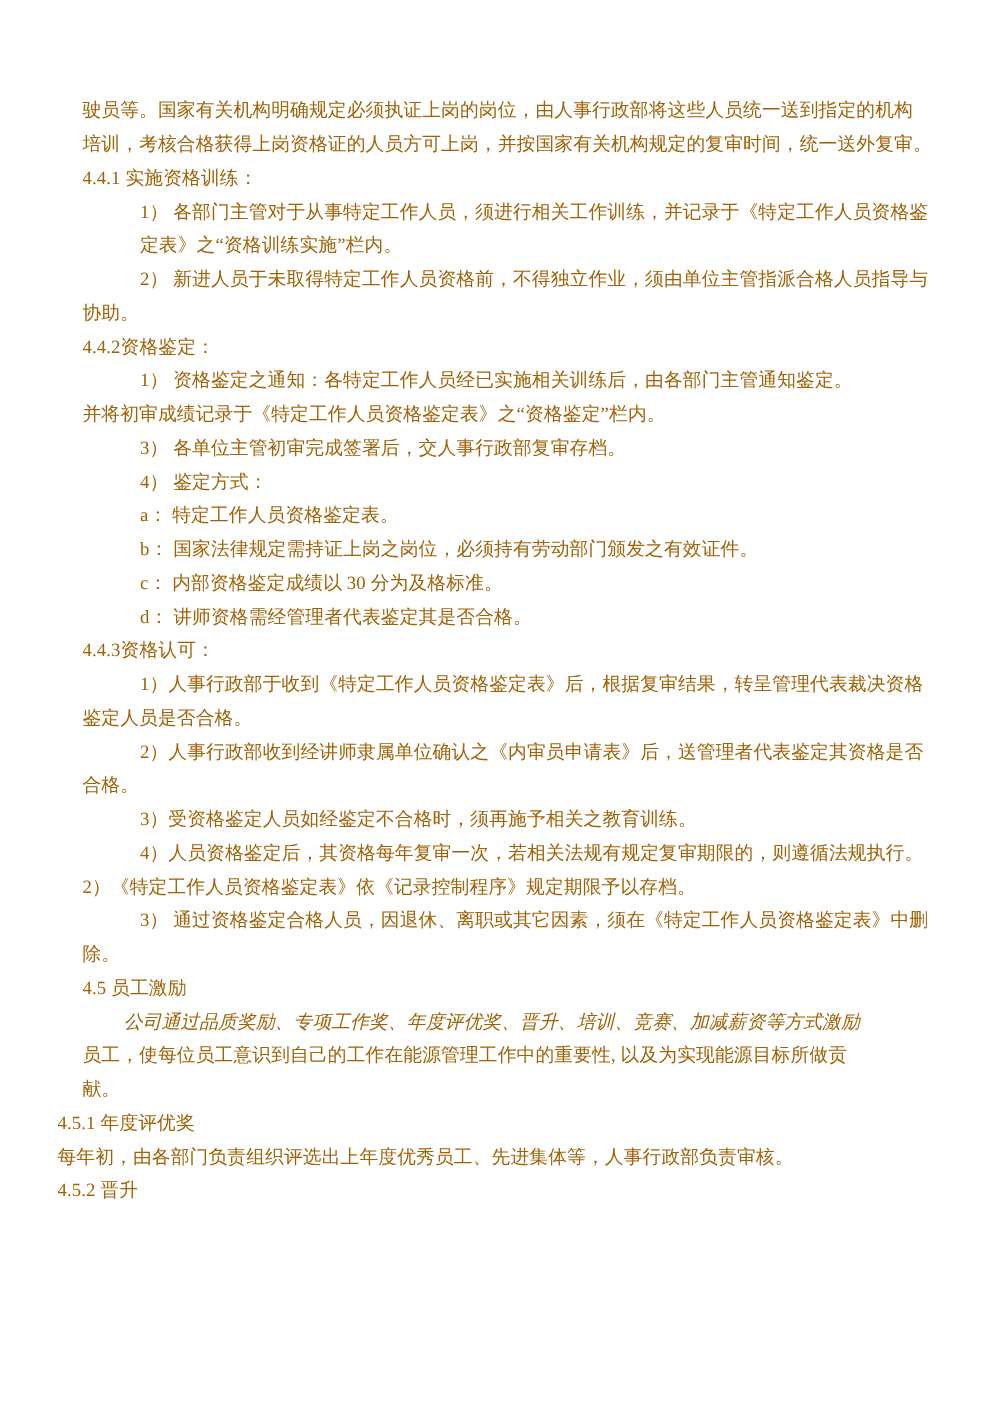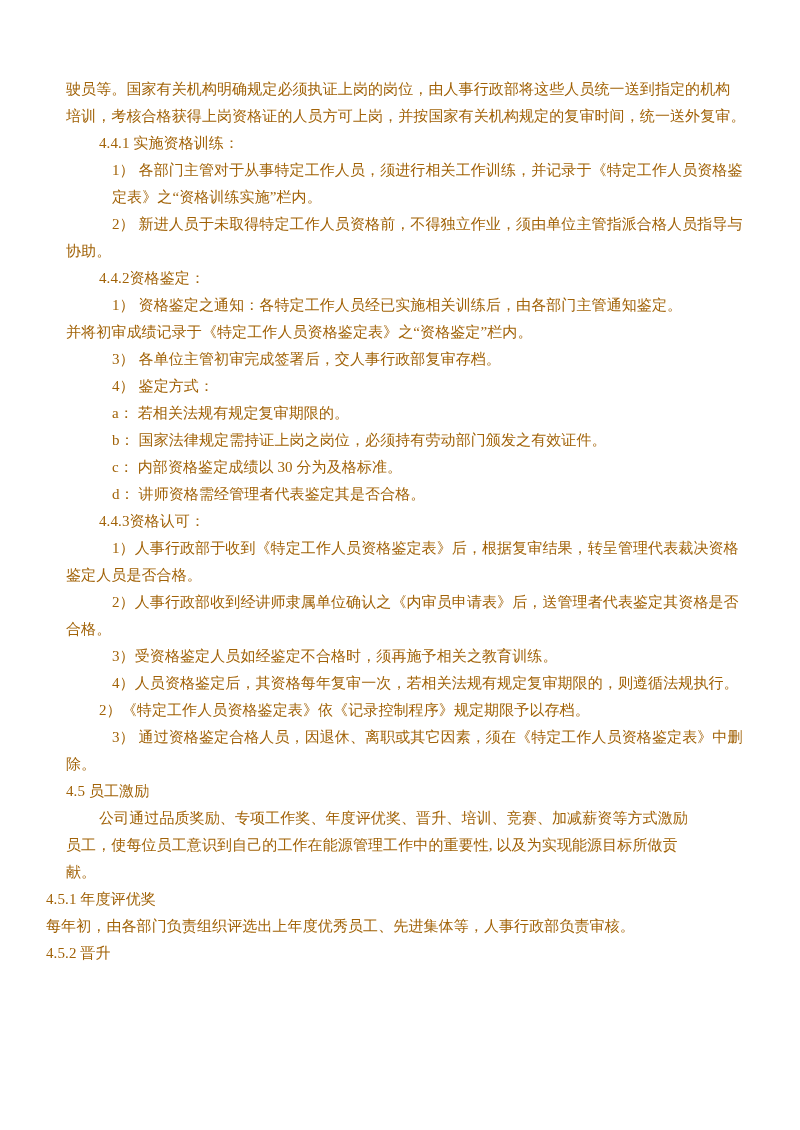--- a/index.html
+++ b/index.html
@@ -31,43 +31,43 @@
     white-space: pre;
     height: 27px;
     line-height: 27px;
     font-size: 15px;
     letter-spacing: 0.1px;
     color: #a16207;
     overflow: visible;
   }
   
   .margin   { padding-left: 66px;  }  
-  .header44 { padding-left: 99px; }  
+  .header44 { padding-left: 66px; }  
   .item44   { padding-left: 112px; }  
   .item45   { padding-left: 46px;  }  
-  .para45   { padding-left: 99px;  }  
+  .para45   { padding-left: 99px; font-style: italic;  }  
 </style>
 </head>
 <body>
 
 <div class="page">
   <div class="doc-body">
       <div class="line margin">驶员等。国家有关机构明确规定必须执证上岗的岗位，由人事行政部将这些人员统一送到指定的机构</div>
       <div class="line margin">培训，考核合格获得上岗资格证的人员方可上岗，并按国家有关机构规定的复审时间，统一送外复审。</div>
       <div class="line header44">4.4.1 实施资格训练：</div>
       <div class="line item44">1） 各部门主管对于从事特定工作人员，须进行相关工作训练，并记录于《特定工作人员资格鉴</div>
       <div class="line item44">定表》之“资格训练实施”栏内。</div>
       <div class="line item44">2） 新进人员于未取得特定工作人员资格前，不得独立作业，须由单位主管指派合格人员指导与</div>
       <div class="line margin">协助。</div>
       <div class="line header44">4.4.2资格鉴定：</div>
       <div class="line item44">1） 资格鉴定之通知：各特定工作人员经已实施相关训练后，由各部门主管通知鉴定。</div>
       <div class="line margin">并将初审成绩记录于《特定工作人员资格鉴定表》之“资格鉴定”栏内。</div>
       <div class="line item44">3） 各单位主管初审完成签署后，交人事行政部复审存档。</div>
       <div class="line item44">4） 鉴定方式：</div>
-      <div class="line item44">a： 若相关法规有规定复审期限的。</div>
+      <div class="line item44">a： 特定工作人员资格鉴定表。</div>
       <div class="line item44">b： 国家法律规定需持证上岗之岗位，必须持有劳动部门颁发之有效证件。</div>
       <div class="line item44">c： 内部资格鉴定成绩以 30 分为及格标准。</div>
       <div class="line item44">d： 讲师资格需经管理者代表鉴定其是否合格。</div>
       <div class="line header44">4.4.3资格认可：</div>
       <div class="line item44">1）人事行政部于收到《特定工作人员资格鉴定表》后，根据复审结果，转呈管理代表裁决资格</div>
       <div class="line margin">鉴定人员是否合格。</div>
       <div class="line item44">2）人事行政部收到经讲师隶属单位确认之《内审员申请表》后，送管理者代表鉴定其资格是否</div>
       <div class="line margin">合格。</div>
       <div class="line item44">3）受资格鉴定人员如经鉴定不合格时，须再施予相关之教育训练。</div>
       <div class="line item44">4）人员资格鉴定后，其资格每年复审一次，若相关法规有规定复审期限的，则遵循法规执行。</div>

